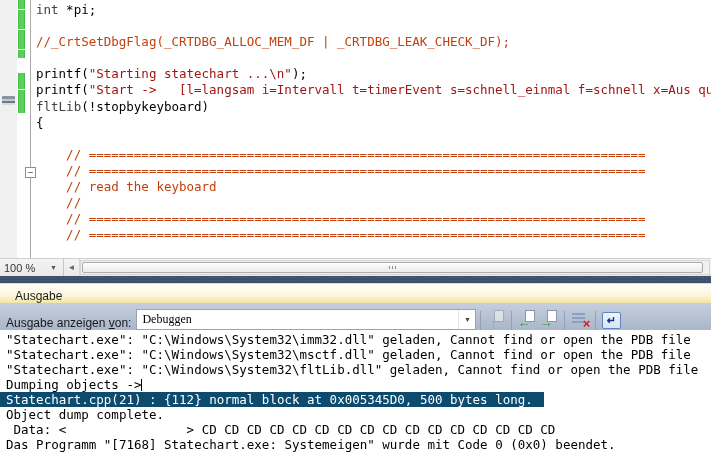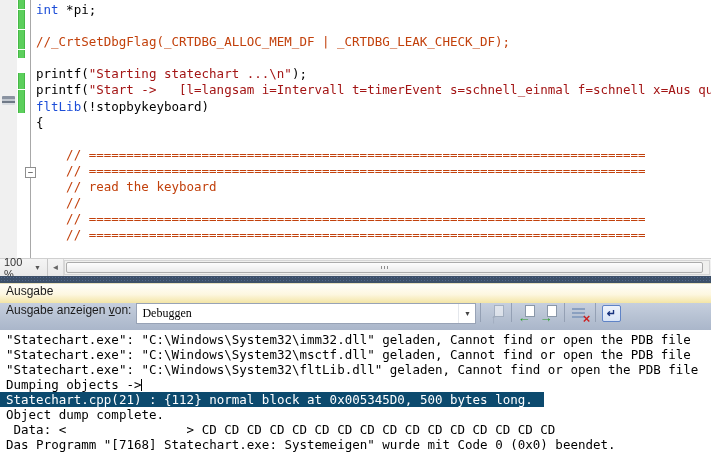--- a/index.html
+++ b/index.html
@@ -19,31 +19,31 @@
   .changebar { position:absolute; left:18px; width:7px; background:#5ccf5c; border-left:1px solid #47b947; border-right:1px solid #47b947; }
   .outline-line { position:absolute; left:30px; top:0; width:1px; height:258px; background:#a8a8a8; }
   .fold-box {
     position:absolute; left:25px; top:167px; width:11px; height:11px;
     border:1px solid #8f8f8f; background:#fff; color:#444;
     font:9px/9px "DejaVu Sans Mono", monospace; text-align:center;
   }
   .code-area { position:absolute; left:36px; top:2px; right:0; bottom:0;
     font:12.5px/16.1px "DejaVu Sans Mono", monospace; color:#000; overflow:hidden; }
   .code-line { height:16.1px; white-space:pre; overflow:hidden; }
-  .tk-kw { color:#1d4ed8; }
+  .tk-kw { color:#404040; }
   .tk-str { color:#a31515; }
   .tk-com { color:#c2410c; }
   .tk-pl { color:#000000; }
   
   .hscroll {
     position:absolute; left:0; top:258px; width:711px; height:18px;
     background:linear-gradient(#f4f4f4,#e9e9e9); border-top:1px solid #cfcfcf;
     display:flex; align-items:stretch;
   }
-  .zoom-ctrl { width:48px; display:flex; align-items:center; padding:0 4px;
+  .zoom-ctrl { width:64px; display:flex; align-items:center; padding:0 4px;
     font-size:11px; color:#333; border-right:1px solid #c6c6c6; }
   .zoom-ctrl .val { flex:1; }
   .zoom-ctrl .arr { font-size:7px; color:#555; padding-right:2px; }
   .scroll-left-btn { width:16px; display:flex; align-items:center; justify-content:center;
     font-size:8px; color:#666; border-right:1px solid #d8d8d8; }
   .scroll-track { flex:1; position:relative; margin:1px 1px 1px 0; background:#f0f0ee; border:1px solid #d6d6d6; }
   .scroll-thumb { position:absolute; left:1px; right:6px; top:1px; bottom:1px;
     background:linear-gradient(#fdfdfd,#ebebeb); border:1px solid #ababab; border-radius:2px; }
   .scroll-grip { position:absolute; left:50%; top:3px; bottom:3px; width:8px; transform:translateX(-50%);
     background:repeating-linear-gradient(90deg,#8d8d8d 0 1px,transparent 1px 3px); }
@@ -52,26 +52,26 @@
     position:absolute; left:0; top:276px; width:711px; height:7px;
     background-color:#3d5069;
     background-image:radial-gradient(#54688c 0.8px, transparent 1px);
     background-size:3px 3px;
   }
   
   .out-title {
     position:absolute; left:0; top:283px; width:711px; height:20px;
     background:linear-gradient(#fffefa 0%, #fdf7e0 55%, #f3e5a6 100%);
     border-top:1px solid #e8e0bd;
-    font-size:12px; color:#1a1a1a; display:flex; align-items:flex-start; padding-left:6px;
+    font-size:12px; color:#1a1a1a; display:flex; align-items:flex-end; padding-left:15px;
   }
   .out-toolbar {
     position:absolute; left:0; top:303px; width:711px; height:27px;
     background:linear-gradient(#c6cfde 0%, #b7c2d3 50%, #aab6ca 100%);
-    display:flex; align-items:flex-start; padding-left:6px; font-size:12px; color:#1a1a1a;
+    display:flex; align-items:flex-end; padding-left:6px; font-size:12px; color:#1a1a1a;
   }
   .mn { text-decoration:underline; }
   .src-combo {
     margin-left:5px; width:340px; height:21px; background:#fff;
     border:1px solid #98a3b6; display:flex; align-items:center; position:relative;
     padding-left:5px; font-size:12px; color:#000;font-family:Liberation Serif, serif;
   }
   .src-combo .combo-arrow {
     position:absolute; right:0; top:0; bottom:0; width:17px;
     display:flex; align-items:center; justify-content:center;

